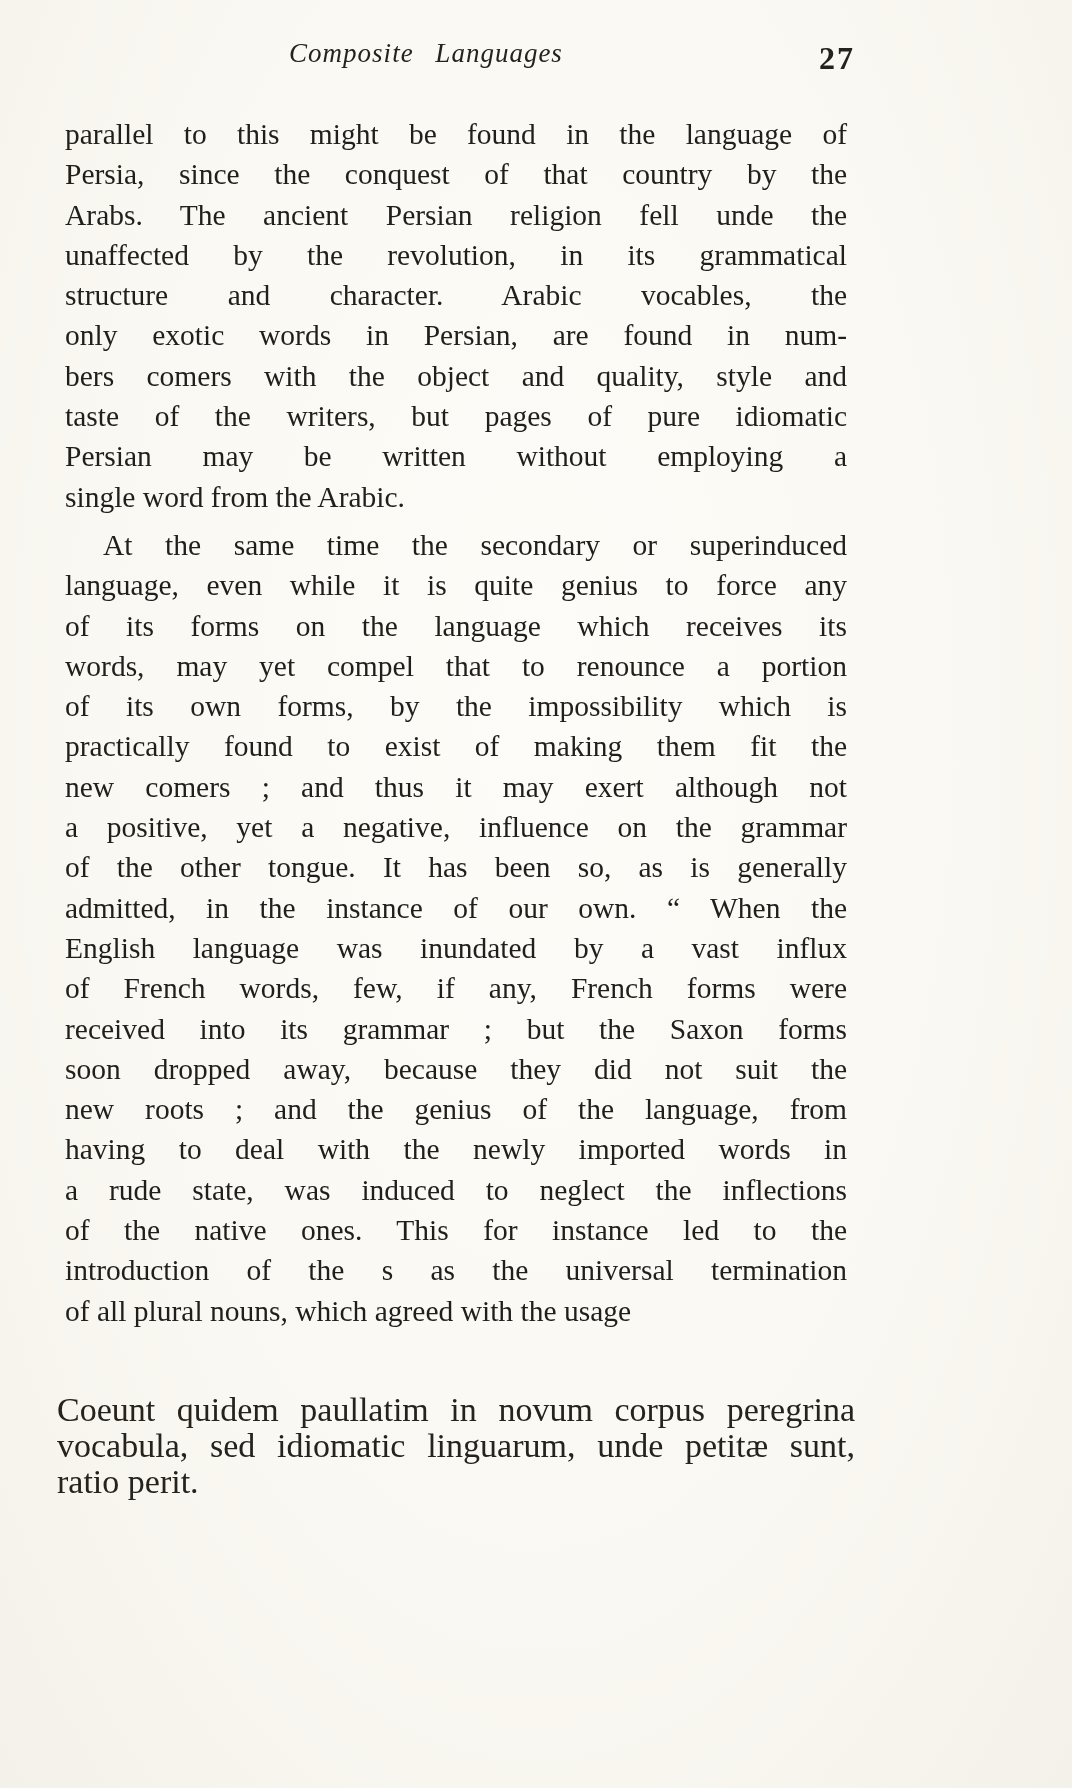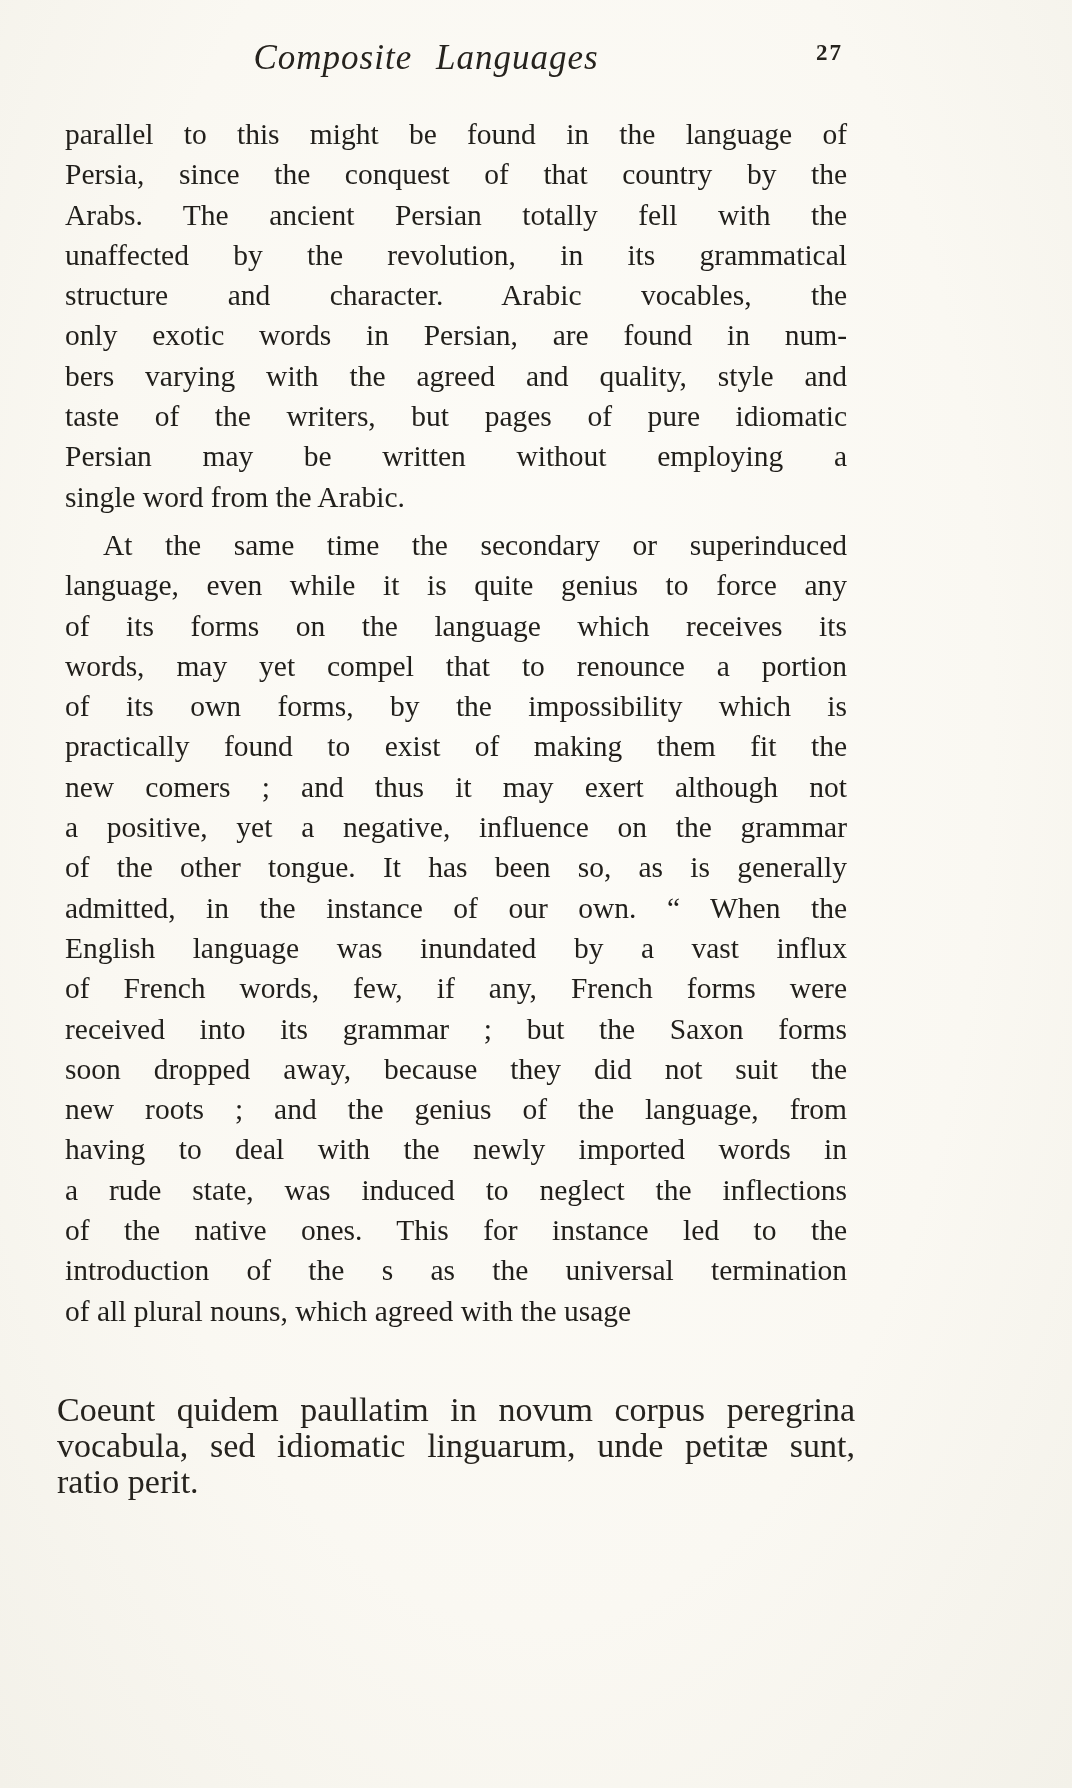--- a/index.html
+++ b/index.html
@@ -27,30 +27,30 @@
     top: 38px;
     height: 56px;
   }
   .running-title {
     position: absolute;
     left: 0;
     right: 60px;
     top: 0;
     text-align: center;
     font-style: italic;
-    font-size: 35px;
+    font-size: 27px;
     letter-spacing: 1px;
     word-spacing: 14px;
     color: #26231e;
   }
   .page-number {
     position: absolute;
-    right: 12px;
+    right: 0;
     top: 2px;
-    font-size: 23px;
+    font-size: 32px;
     font-weight: bold;
     letter-spacing: 2px;
     color: #26231e;
   }
   .body-text {
     top: 106px;
     font-size: 29.5px;
     line-height: 40.3px;
   }
   .para { margin: 8px; }
@@ -79,25 +79,25 @@
 
   <div class="text-block header-row">
     <div class="running-title">Composite Languages</div>
     <div class="page-number">27</div>
   </div>
 
   <div class="text-block body-text">
     <div class="para">
         <div class="line">parallel to this might be found in the language of</div>
         <div class="line">Persia, since the conquest of that country by the</div>
-        <div class="line">Arabs. The ancient Persian totally fell with the</div>
+        <div class="line">Arabs. The ancient Persian religion fell unde the</div>
         <div class="line">unaffected by the revolution, in its grammatical</div>
         <div class="line">structure and character. Arabic vocables, the</div>
         <div class="line">only exotic words in Persian, are found in num-</div>
-        <div class="line">bers varying with the agreed and quality, style and</div>
+        <div class="line">bers comers with the object and quality, style and</div>
         <div class="line">taste of the writers, but pages of pure idiomatic</div>
         <div class="line">Persian may be written without employing a</div>
         <div class="line last">single word from the Arabic.</div>
       </div>
     <div class="para indent-first">
         <div class="line">At the same time the secondary or superinduced</div>
         <div class="line">language, even while it is quite genius to force any</div>
         <div class="line">of its forms on the language which receives its</div>
         <div class="line">words, may yet compel that to renounce a portion</div>
         <div class="line">of its own forms, by the impossibility which is</div>

